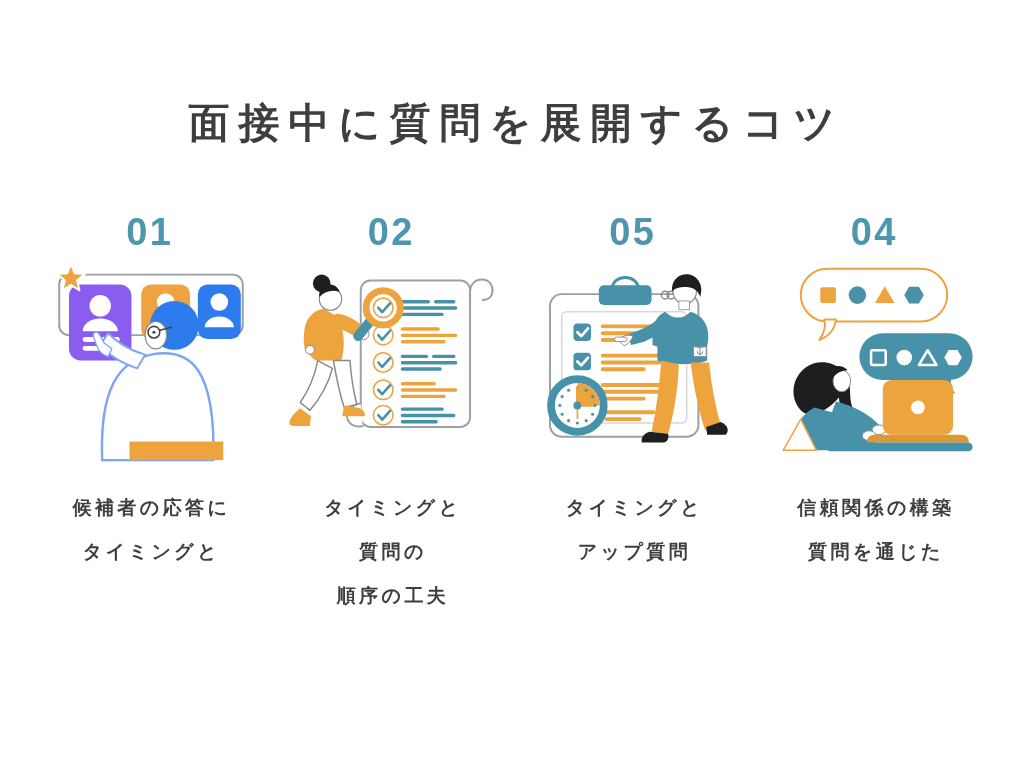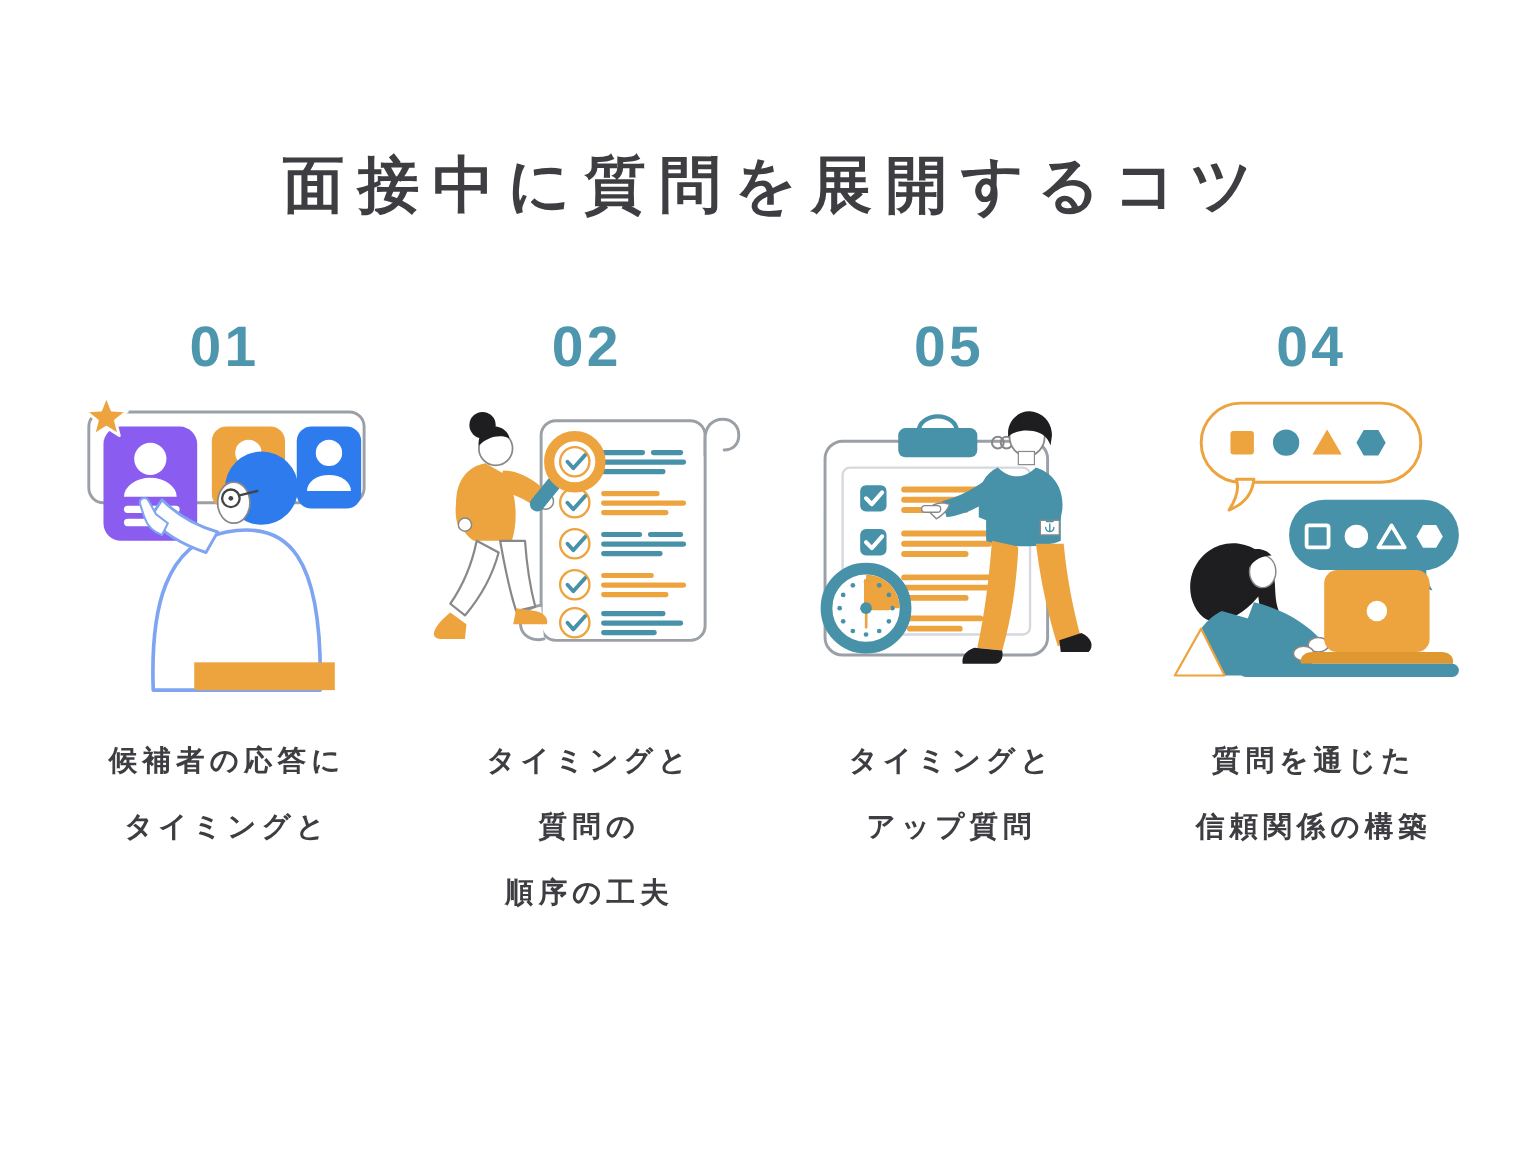--- a/index.html
+++ b/index.html
@@ -256,18 +256,18 @@
         <path d="M30,164 L46,196 L12,196 Z" class="f-white s-orange rnd" stroke-width="1.5"></path>
       </g>
       <g>
         <rect x="114" y="124" width="72" height="56" rx="9" class="f-orange"></rect>
         <circle cx="150" cy="152" r="7" class="f-white"></circle>
         <path d="M106,180 h88 c5,0 8,3 8,6 v2 h-104 v-2 c0,-3 3,-6 8,-6 z" class="f-orangedk"></path>
       </g>
       <rect x="56" y="188" width="150" height="9" rx="4.5" class="f-teal"></rect>
     </svg>
     <div class="caption">
+      <div>信頼関係の構築</div>
       <div>質問を通じた</div>
-      <div>信頼関係の構築</div>
     </div>
   </div>
 
 </div>
 
 </body></html>

